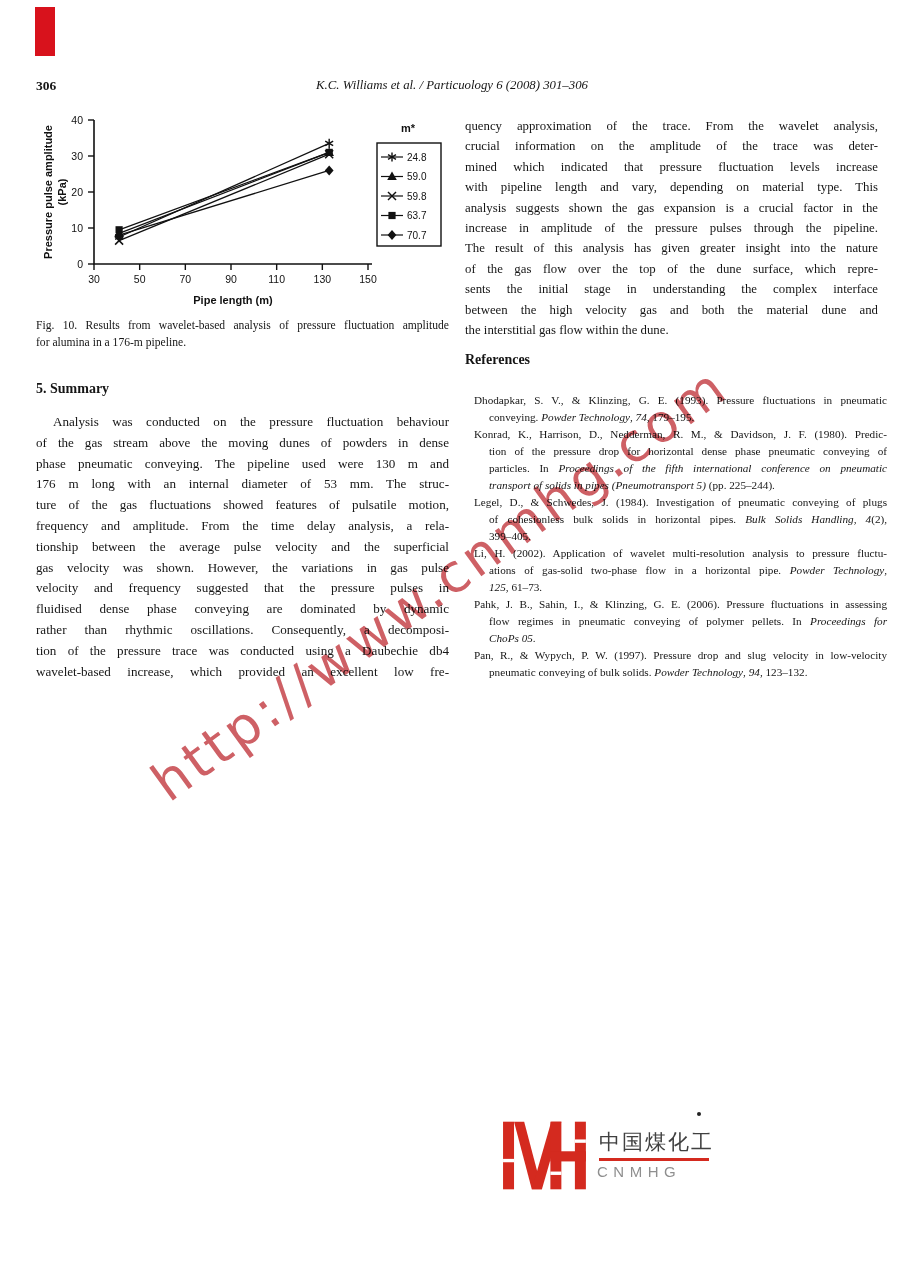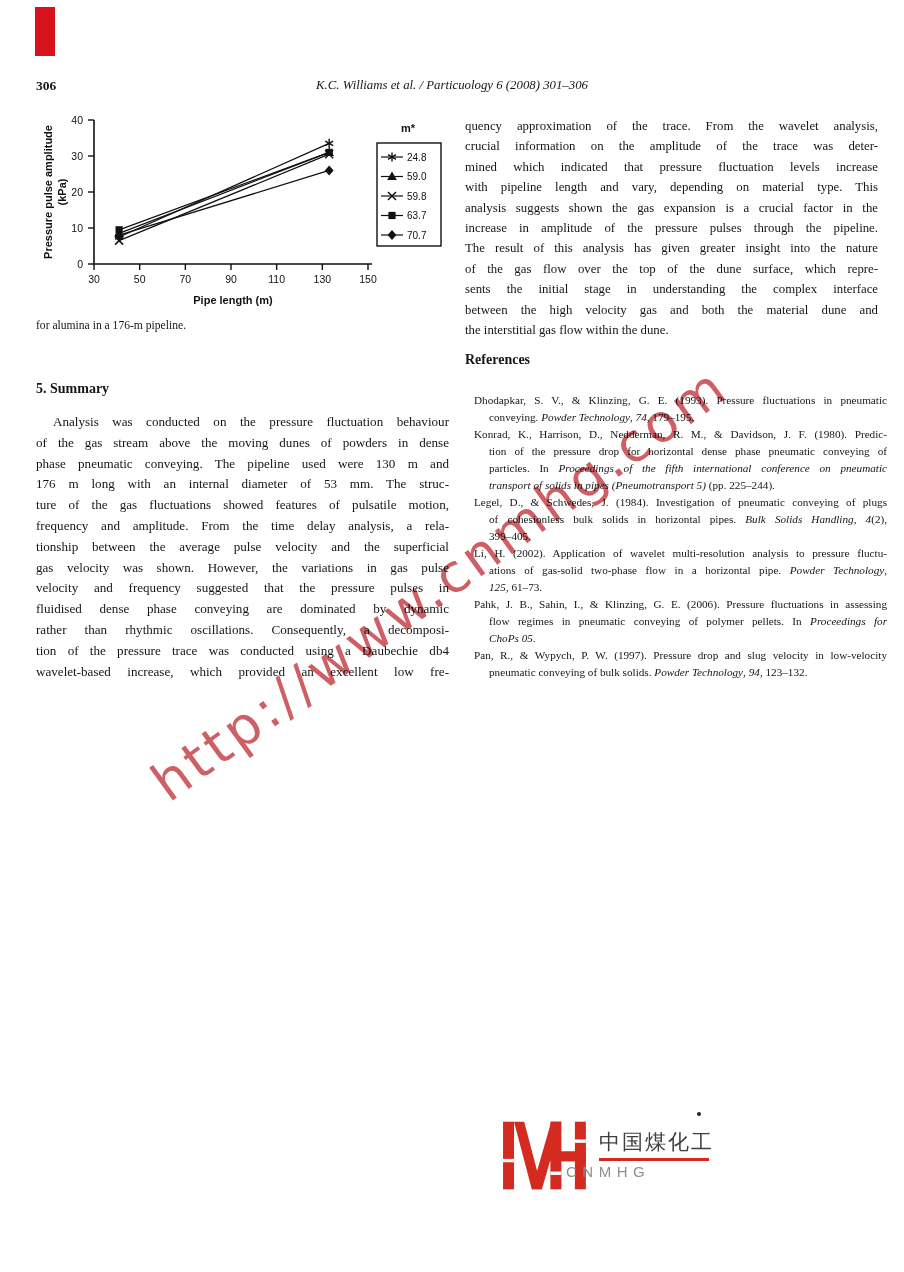--- a/index.html
+++ b/index.html
@@ -33,21 +33,21 @@
   .rcont{padding-left:15px;}
   .rlast{text-align-last:left;}
   
   .watermark{left:176px;top:752px;font-family:"DejaVu Sans",sans-serif;font-size:53px;
              letter-spacing:4px;white-space:nowrap;color:#c74a50;opacity:.88;
              transform:rotate(-36deg);transform-origin:0 100%;mix-blend-mode:multiply;}
   
   .logo-cn{left:599px;top:1128px;font-family:"DejaVu Sans",sans-serif;font-size:21px;
            letter-spacing:2px;color:#404040;}
   .logo-line{left:599px;top:1158px;width:110px;height:2.5px;background:var(--accent,#d42a1f);}
-  .logo-latin{left:566px;top:1163px;font-family:"Liberation Sans",sans-serif;font-size:15px;
+  .logo-latin{left:597px;top:1163px;font-family:"Liberation Sans",sans-serif;font-size:15px;
               letter-spacing:5.5px;color:#8f8f8f;}
   .dot{left:697px;top:1112px;width:4px;height:4px;border-radius:50%;background:#222;}
 </style>
 </head>
 <body>
 
 <div class="page">
 
   <div class="abs corner"></div>
 
@@ -148,20 +148,21 @@
           <rect x="352.4" y="103.9" width="7.2" height="7.2" fill="#111"></rect>
           <text x="371" y="111" class="legtext">63.7</text>
           <line x1="345" y1="127" x2="367" y2="127" stroke="#111" stroke-width="1.2"></line>
           <polygon points="356,122 360.4,127 356,132 351.6,127" fill="#111"></polygon>
           <text x="371" y="130.5" class="legtext">70.7</text>
         </g>
       </svg>
   </div>
 
   <div class="abs caption">
+    <div class="capline1">Fig. 10.  Results from wavelet-based analysis of pressure fluctuation amplitude</div>
     <div>for alumina in a 176-m pipeline.</div>
   </div>
 
   <div class="abs colL heading" style="top:381px;">5.  Summary</div>
   <div class="abs colL" style="top:412px;" id="summary-lines">
       <div class="jline indent">Analysis was conducted on the pressure fluctuation behaviour</div>
       <div class="jline">of the gas stream above the moving dunes of powders in dense</div>
       <div class="jline">phase pneumatic conveying. The pipeline used were 130 m and</div>
       <div class="jline">176 m long with an internal diameter of 53 mm. The struc-</div>
       <div class="jline">ture of the gas fluctuations showed features of pulsatile motion,</div>

